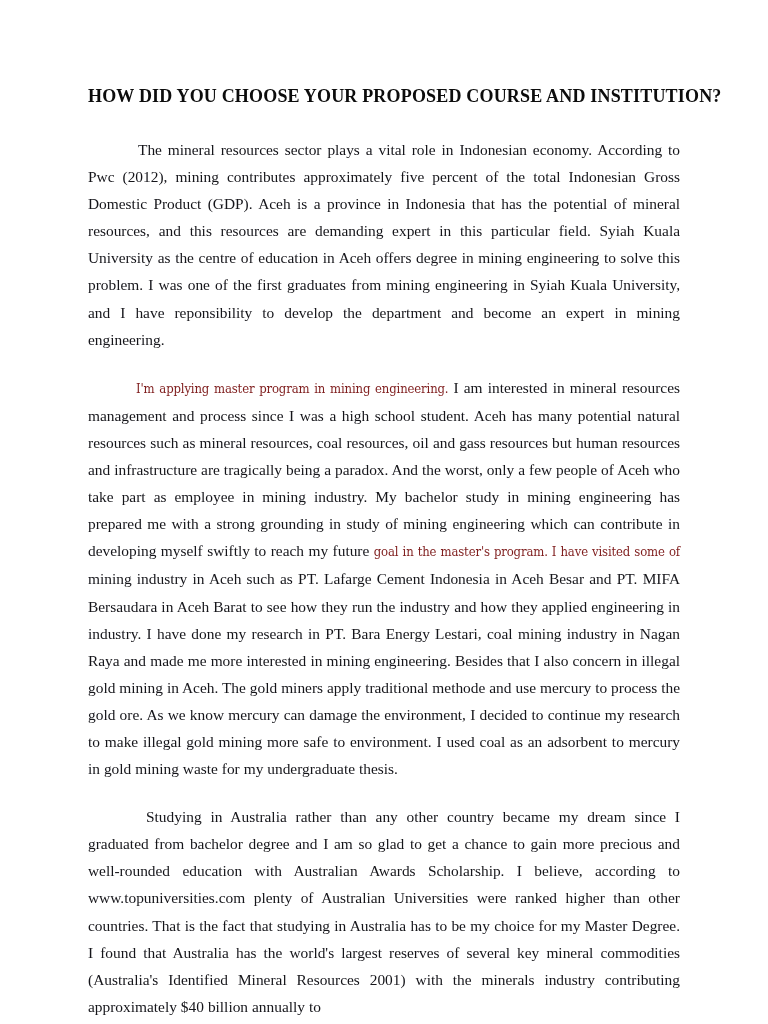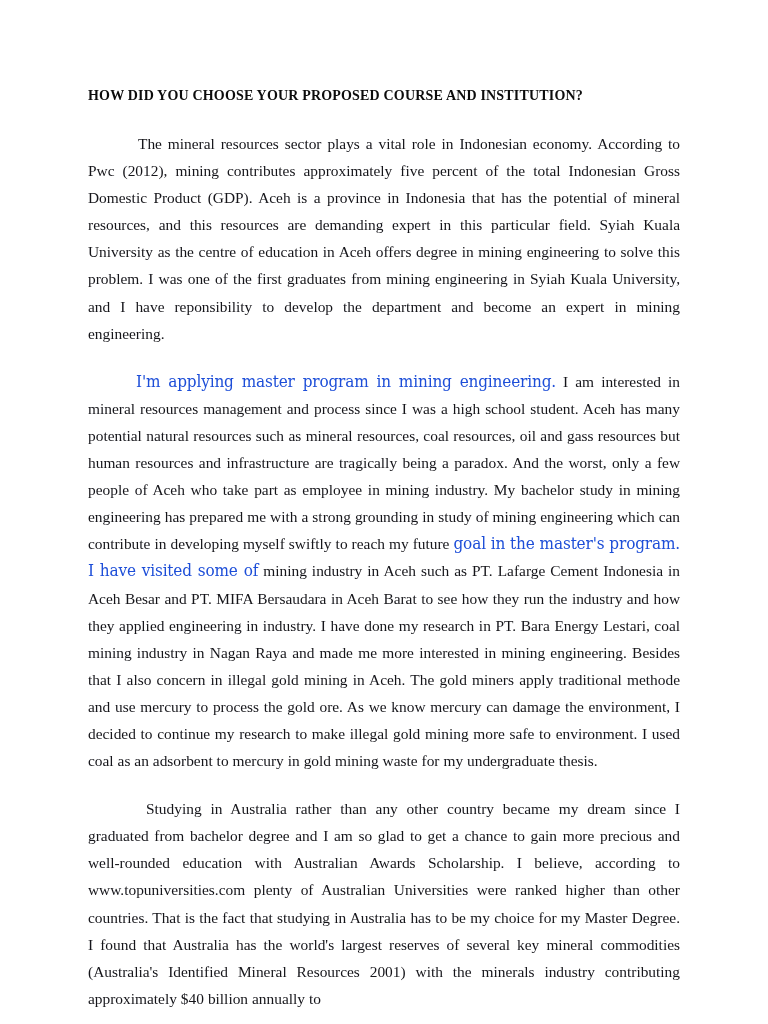--- a/index.html
+++ b/index.html
@@ -31,52 +31,52 @@
     position: absolute;
     left: 88px;
     top: 86px;
     width: 592px;
   }
 
   
   .doc-heading {
     font-family: "Liberation Serif", "DejaVu Serif", serif;
     font-weight: bold;
-    font-size: 14px;
+    font-size: 18px;
     letter-spacing: 0.18px;
     line-height: 20px;
     margin: 0 0 0 0;
     color: #0c0c0c;
     white-space: nowrap;
   }
 
   
   .para {
     font-size: 15.4px;
     line-height: 27.1px;
     text-align: justify;
     text-justify: inter-word;
     margin: 0;
     color: #15151a;
     word-spacing: 0.1px;
   }
-  .para.p1 { margin-top: 24px;  text-indent: 50px; }
+  .para.p1 { margin-top: 30px;  text-indent: 50px; }
   .para.p2 { margin-top: 21px;  text-indent: 48px; }
   .para.p3 { margin-top: 21px;  text-indent: 58px; }
 
   
   .para.p3 { margin-bottom: 10px; }
 
   
   .alt-face {
     font-family: "DejaVu Serif Condensed", "Liberation Serif", serif;
     font-stretch: condensed;
-    font-size: 17px;
+    font-size: 13px;
     letter-spacing: -0.15px;
-    color: #1d4ed8;
+    color: #7f1d1d;
   }
 </style>
 </head>
 <body>
 
 <div class="page">
 
   <div class="doc-body">
 
     <h1 class="doc-heading">HOW DID YOU CHOOSE YOUR PROPOSED COURSE AND INSTITUTION?</h1>

